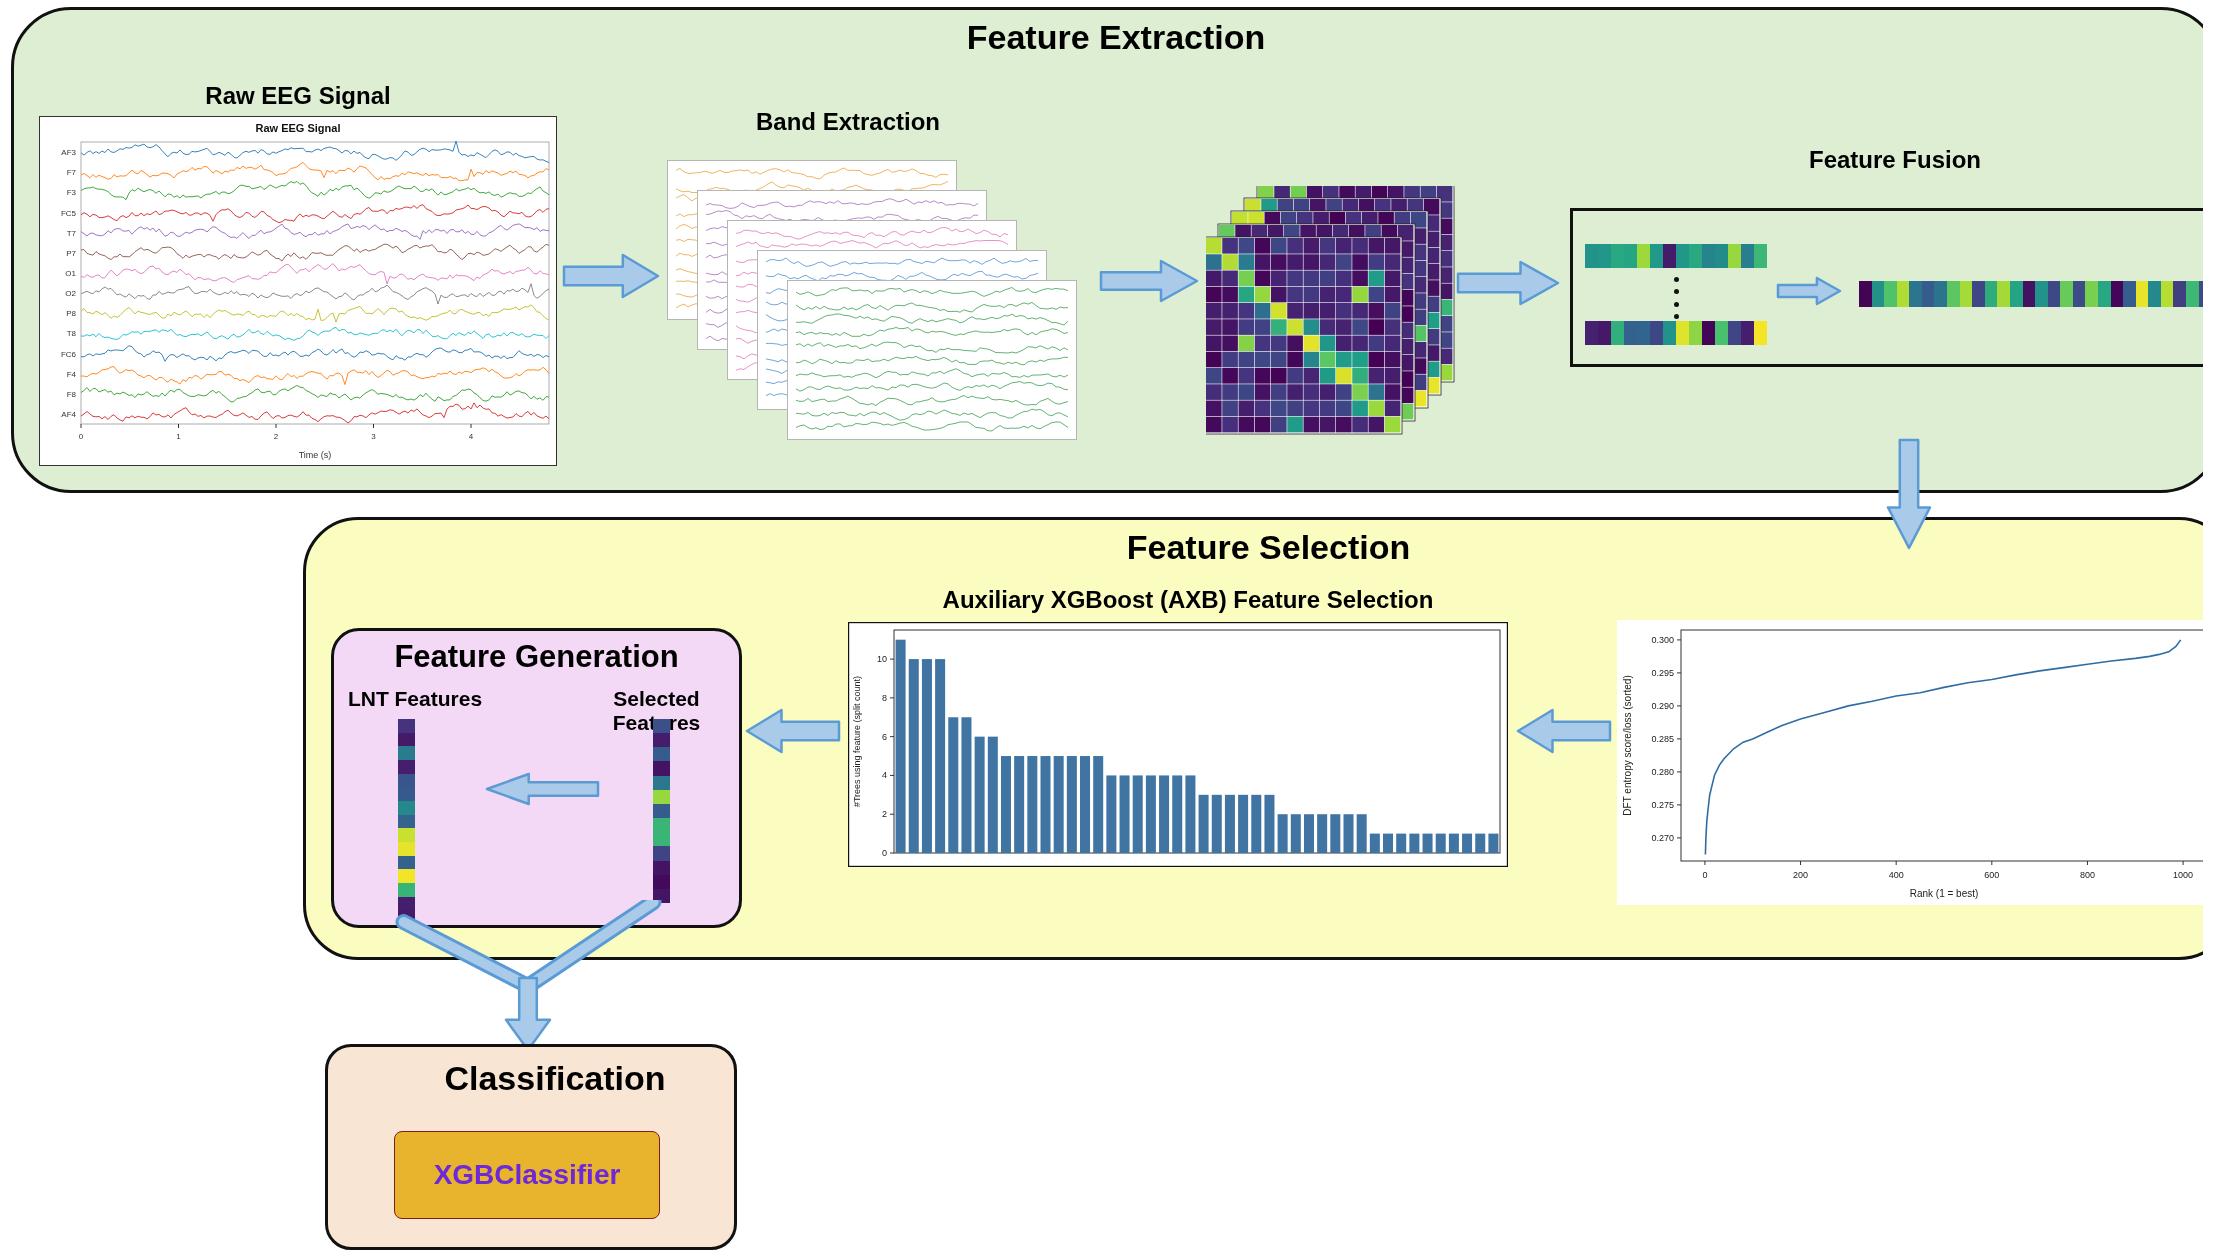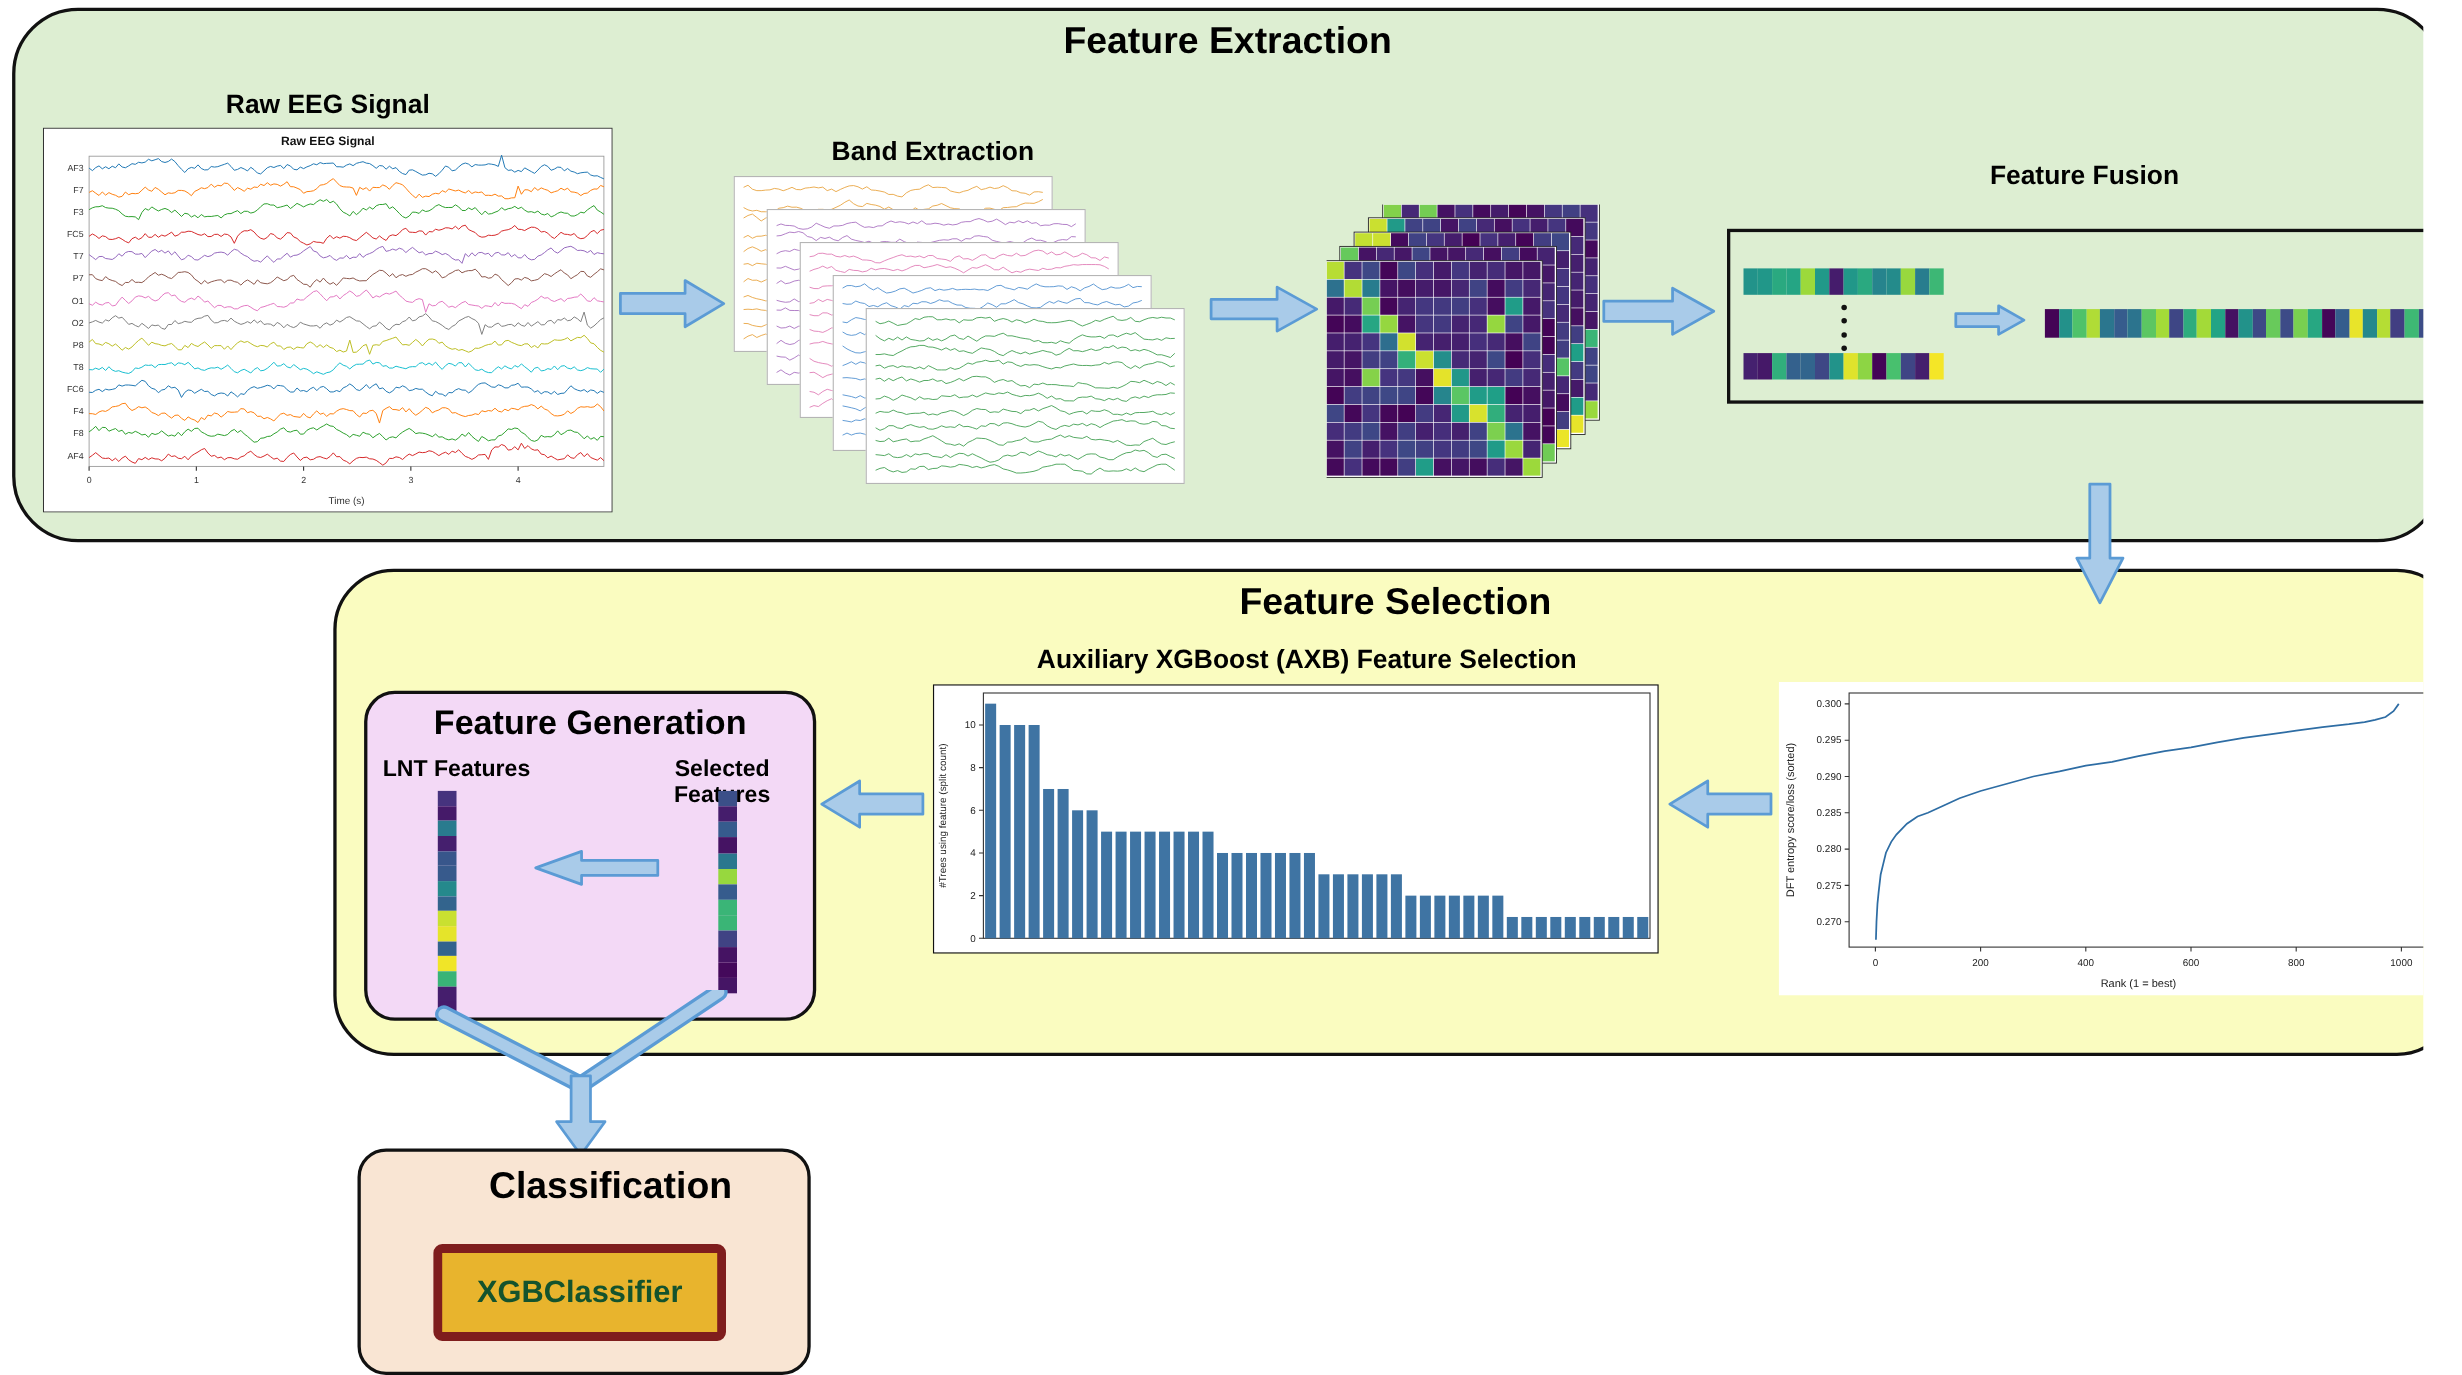--- a/index.html
+++ b/index.html
@@ -13,21 +13,21 @@
   .band-panel{width:290px;height:160px;background:#fff;border:1px solid #b5b5b5;box-sizing:border-box;}
   .fusion-box{box-sizing:border-box;border:3px solid #111;}
   .strip-h{display:flex;flex-direction:row;}
   .strip-v{display:flex;flex-direction:column;}
   .strip-h .cell{flex:1;height:100%;}
   .strip-v .cell{flex:1;width:100%;}
   .dotcol{display:flex;flex-direction:column;align-items:center;justify-content:space-between;}
   .dot{width:5px;height:5px;border-radius:50%;background:#111;}
   .gen-title{font-weight:bold;font-size:31px;text-align:center;color:#000;padding-top:8px;}
   .cls-title{font-weight:bold;font-size:34px;text-align:center;color:#000;padding-top:12px;padding-left:48px;}
-  .xgb-btn{box-sizing:border-box;border:8px solid #7f1d1d;border-radius:8px;display:flex;align-items:center;justify-content:center;font-weight:bold;font-size:28px;color:#14532d;}
+  .xgb-btn{box-sizing:border-box;border:1px solid #7f1d1d;border-radius:8px;display:flex;align-items:center;justify-content:center;font-weight:bold;font-size:28px;color:#6d28d9;}
   svg{display:block;}
 </style>
 </head>
 <body>
 
 <div id="canvas">
 
   <div class="abs section" style="left:11px;top:7px;width:2210px;height:486px;border-radius:60px;background:var(--extraction-bg);">
     <div class="section-title">Feature Extraction</div>
   </div>
@@ -71,21 +71,21 @@
       <text x="139.5" y="323" text-anchor="middle" font-size="8" fill="#333">1</text>
       <line x1="237" y1="308" x2="237" y2="312" stroke="#333" stroke-width="1"></line>
       <text x="237" y="323" text-anchor="middle" font-size="8" fill="#333">2</text>
       <line x1="334.5" y1="308" x2="334.5" y2="312" stroke="#333" stroke-width="1"></line>
       <text x="334.5" y="323" text-anchor="middle" font-size="8" fill="#333">3</text>
       <line x1="432" y1="308" x2="432" y2="312" stroke="#333" stroke-width="1"></line>
       <text x="432" y="323" text-anchor="middle" font-size="8" fill="#333">4</text>
       <text x="276" y="342" text-anchor="middle" font-size="9" fill="#333">Time (s)</text>
     </svg>
 
-  <div class="abs block-label" style="left:620px;top:124px;width:456px;">Band Extraction</div>
+  <div class="abs block-label" style="left:620px;top:108px;width:456px;">Band Extraction</div>
   <div id="band-panels" class="abs" style="left:667px;top:160px;width:440px;height:310px;">
       <div class="band-panel abs" style="left: 0px; top: 0px;">
         <svg width="288" height="158">
           <path d="M8 9.3L12 7.4L16 11.0L20 12.3L24 12.3L28 11.8L32 11.6L36 10.3L40 10.9L44 12.4L48 11.0L52 9.3L56 11.3L60 11.5L64 10.0L68 9.6L72 9.0L76 9.8L80 9.1L84 12.3L88 10.9L92 13.2L96 11.2L100 9.4L104 8.0L108 7.7L112 8.8L116 10.9L120 8.8L124 11.7L128 12.0L132 12.7L136 13.6L140 15.8L144 15.7L148 17.3L152 18.0L156 14.3L160 12.1L164 11.3L168 11.0L172 8.6L176 7.0L180 9.5L184 9.2L188 9.4L192 9.7L196 12.6L200 13.6L204 14.3L208 12.9L212 12.0L216 10.0L220 8.4L224 11.4L228 10.5L232 9.1L236 10.4L240 9.8L244 7.8L248 9.6L252 12.4L256 12.6L260 14.3L264 14.7L268 16.4L272 13.5L276 13.3L280 13.9" fill="none" stroke="#e8a33d" stroke-width="0.8"></path>
           <path d="M8 27.7L12 29.8L16 30.8L20 30.2L24 31.5L28 31.5L32 31.5L36 31.5L40 28.3L44 27.8L48 26.4L52 27.4L56 27.3L60 28.4L64 30.4L68 29.8L72 30.7L76 29.3L80 29.3L84 29.8L88 29.3L92 27.5L96 25.6L100 22.9L104 20.8L108 24.2L112 26.3L116 26.8L120 23.9L124 24.9L128 25.5L132 26.7L136 29.2L140 27.2L144 29.6L148 29.6L152 30.4L156 30.1L160 31.0L164 27.9L168 30.2L172 29.3L176 28.9L180 26.3L184 25.6L188 24.0L192 26.0L196 27.9L200 28.7L204 28.9L208 31.0L212 30.5L216 30.8L220 31.5L224 30.8L228 28.3L232 28.2L236 29.3L240 30.5L244 27.8L248 27.6L252 27.1L256 26.9L260 24.9L264 23.6L268 23.7L272 23.9L276 22.4L280 20.3" fill="none" stroke="#e8a33d" stroke-width="0.8"></path>
           <path d="M8 37.2L12 34.9L16 33.6L20 36.7L24 39.9L28 37.3L32 35.8L36 35.9L40 36.5L44 38.3L48 37.7L52 37.2L56 39.2L60 40.3L64 41.7L68 41.3L72 42.5L76 41.3L80 41.2L84 39.6L88 39.6L92 41.0L96 38.3L100 37.1L104 39.3L108 41.0L112 42.1L116 41.1L120 39.9L124 42.0L128 40.1L132 39.1L136 38.9L140 40.8L144 39.9L148 42.3L152 41.9L156 41.0L160 39.7L164 39.8L168 38.5L172 40.7L176 40.8L180 43.1L184 44.1L188 43.1L192 41.9L196 42.4L200 44.1L204 43.4L208 43.4L212 40.6L216 41.4L220 40.3L224 40.6L228 42.3L232 41.0L236 39.5L240 37.1L244 38.5L248 39.9L252 42.3L256 40.6L260 39.0L264 36.6L268 38.3L272 40.8L276 42.0L280 43.2" fill="none" stroke="#e8a33d" stroke-width="0.8"></path>
           <path d="M8 55.0L12 53.0L16 55.6L20 53.8L24 53.7L28 52.9L32 54.0L36 55.1L40 55.3L44 56.0L48 55.9L52 55.8L56 53.9L60 55.4L64 54.7L68 52.3L72 53.6L76 53.2L80 53.4L84 53.5L88 55.4L92 57.3L96 54.4L100 51.9L104 50.8L108 51.3L112 50.9L116 53.5L120 55.3L124 54.9L128 56.6L132 54.6L136 54.1L140 56.2L144 56.4L148 57.2L152 55.4L156 57.1L160 58.5L164 58.5L168 55.3L172 52.9L176 54.2L180 51.7L184 49.5L188 52.4L192 51.2L196 51.9L200 50.7L204 52.7L208 53.9L212 51.2L216 51.1L220 54.0L224 51.4L228 49.4L232 49.3L236 51.6L240 52.8L244 51.5L248 51.7L252 49.7L256 50.1L260 50.3L264 51.0L268 49.4L272 51.6L276 50.7L280 52.1" fill="none" stroke="#e8a33d" stroke-width="0.8"></path>
           <path d="M8 67.8L12 64.9L16 63.4L20 65.1L24 67.4L28 66.0L32 67.8L36 68.3L40 66.8L44 64.4L48 62.6L52 66.0L56 67.0L60 65.5L64 65.7L68 63.4L72 64.0L76 64.0L80 65.9L84 64.1L88 65.8L92 64.0L96 63.0L100 62.0L104 64.9L108 62.5L112 60.6L116 64.1L120 66.8L124 66.6L128 66.9L132 67.8L136 65.6L140 65.8L144 63.5L148 64.5L152 66.0L156 67.9L160 65.2L164 65.7L168 65.1L172 62.8L176 65.8L180 64.6L184 63.0L188 62.4L192 62.3L196 64.6L200 66.7L204 68.6L208 69.5L212 70.0L216 71.2L220 70.9L224 71.0L228 71.1L232 69.0L236 67.9L240 68.4L244 66.9L248 65.3L252 65.5L256 66.1L260 67.0L264 66.4L268 67.5L272 65.8L276 67.1L280 67.0" fill="none" stroke="#e8a33d" stroke-width="0.8"></path>
           <path d="M8 79.2L12 78.6L16 80.5L20 78.3L24 78.8L28 79.2L32 80.1L36 80.7L40 78.1L44 78.0L48 80.7L52 81.6L56 81.3L60 82.0L64 80.5L68 82.9L72 79.8L76 81.2L80 80.6L84 78.8L88 78.9L92 77.5L96 79.9L100 82.6L104 82.1L108 84.1L112 81.3L116 80.8L120 78.8L124 76.4L128 78.1L132 79.9L136 78.2L140 75.8L144 76.4L148 77.9L152 77.2L156 77.9L160 80.6L164 79.3L168 79.6L172 80.6L176 79.3L180 77.2L184 78.4L188 76.5L192 77.4L196 77.5L200 78.9L204 80.8L208 81.8L212 81.8L216 82.8L220 82.3L224 83.1L228 83.0L232 83.0L236 82.8L240 83.1L244 83.8L248 84.2L252 85.3L256 85.5L260 85.5L264 85.2L268 82.1L272 80.3L276 82.8L280 80.5" fill="none" stroke="#e8a33d" stroke-width="0.8"></path>
           <path d="M8 95.2L12 92.2L16 93.8L20 93.7L24 95.4L28 93.6L32 91.8L36 91.1L40 92.5L44 93.4L48 92.4L52 90.4L56 89.9L60 92.9L64 90.7L68 89.2L72 88.6L76 90.8L80 88.5L84 90.6L88 88.3L92 91.9L96 92.1L100 94.9L104 95.1L108 94.1L112 95.3L116 93.6L120 92.8L124 93.7L128 95.0L132 94.8L136 95.8L140 94.6L144 94.9L148 93.1L152 90.7L156 90.6L160 89.6L164 91.7L168 90.1L172 89.7L176 88.2L180 88.2L184 91.6L188 94.0L192 94.2L196 95.3L200 96.8L204 93.4L208 91.6L212 90.3L216 90.4L220 90.7L224 89.2L228 89.7L232 89.7L236 87.6L240 87.0L244 88.1L248 88.7L252 88.5L256 87.0L260 87.8L264 90.3L268 92.8L272 93.1L276 94.3L280 96.7" fill="none" stroke="#e8a33d" stroke-width="0.8"></path>

